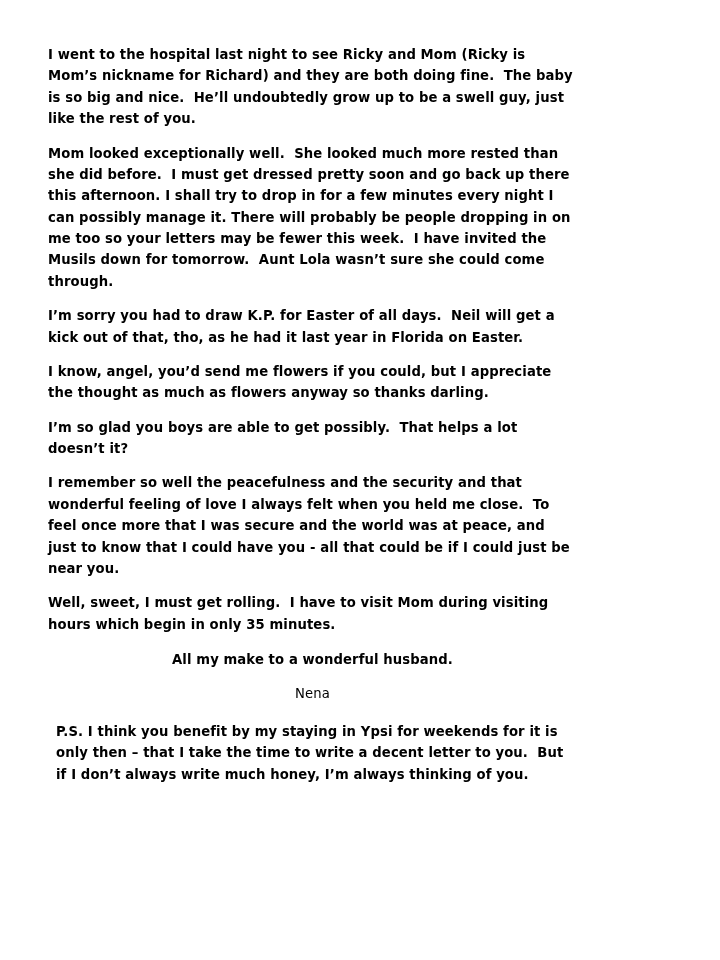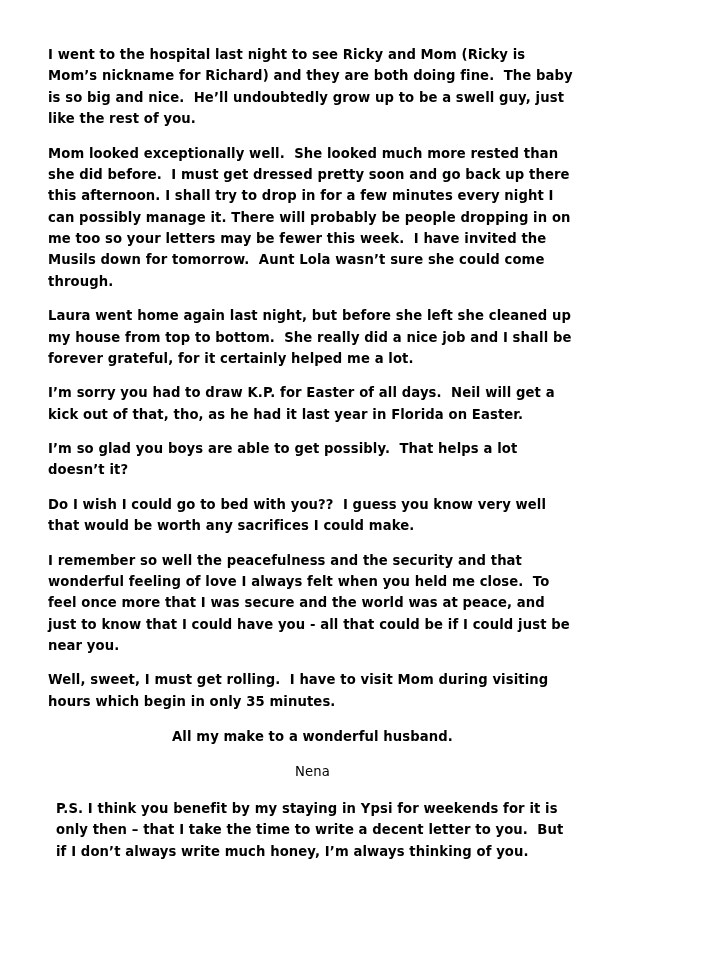--- a/index.html
+++ b/index.html
@@ -52,24 +52,23 @@
   }
 </style>
 </head>
 <body>
 
 <div class="page">
   <div class="letter-body">
 
     <p class="para">I went to the hospital last night to see Ricky and Mom (Ricky is Mom’s nickname for Richard) and they are both doing fine.  The baby is so big and nice.  He’ll undoubtedly grow up to be a swell guy, just like the rest of you.</p>
     <p class="para">Mom looked exceptionally well.  She looked much more rested than she did before.  I must get dressed pretty soon and go back up there this afternoon. I shall try to drop in for a few minutes every night I can possibly manage it. There will probably be people dropping in on me too so your letters may be fewer this week.  I have invited the Musils down for tomorrow.  Aunt Lola wasn’t sure she could come through.</p>
-    <p class="para">Laura went home again last night, but before she left she cleaned up my house from top to bottom.  She really did a nice job and I shall be forever grateful, for it certainly helped me a lot.</p>
     <p class="para">I’m sorry you had to draw K.P. for Easter of all days.  Neil will get a kick out of that, tho, as he had it last year in Florida on Easter.</p>
+    <p class="para">I know, angel, you’d send me flowers if you could, but I appreciate the thought as much as flowers anyway so thanks darling.</p>
     <p class="para">I’m so glad you boys are able to get possibly.  That helps a lot doesn’t it?</p>
-    <p class="para">Do I wish I could go to bed with you??  I guess you know very well that would be worth any sacrifices I could make.</p>
     <p class="para">I remember so well the peacefulness and the security and that wonderful feeling of love I always felt when you held me close.  To feel once more that I was secure and the world was at peace, and just to know that I could have you - all that could be if I could just be near you.</p>
     <p class="para">Well, sweet, I must get rolling.  I have to visit Mom during visiting hours which begin in only 35 minutes.</p>
 
     <p class="closing-line">All my make to a wonderful husband.</p>
     <p class="signature">Nena</p>
     <p class="postscript">P.S. I think you benefit by my staying in Ypsi for weekends for it is only then – that I take the time to write a decent letter to you.  But if I don’t always write much honey, I’m always thinking of you.</p>
 
   </div>
 </div>
 

